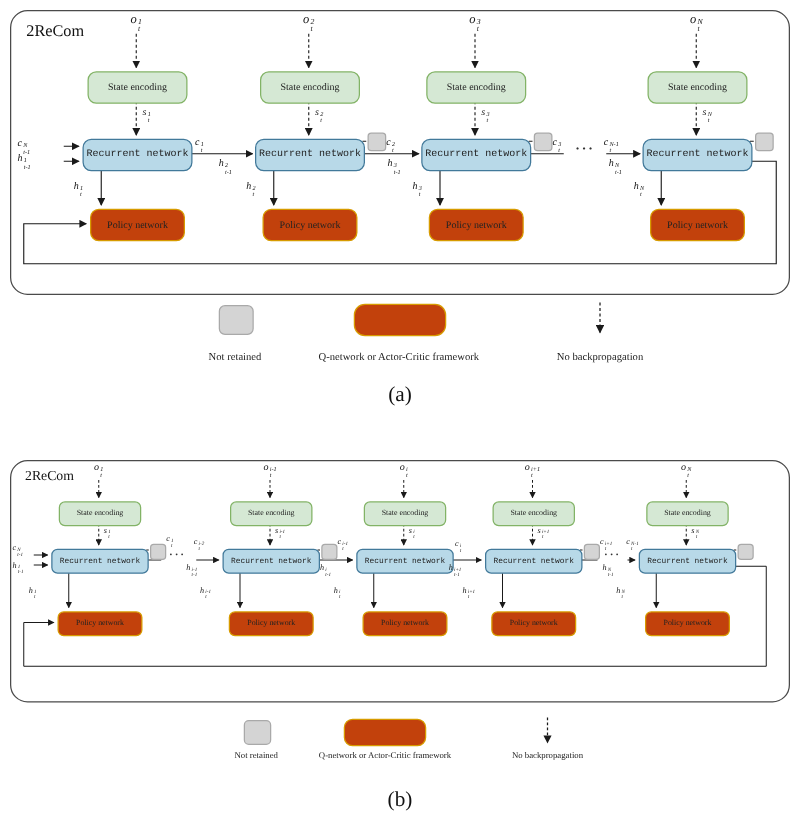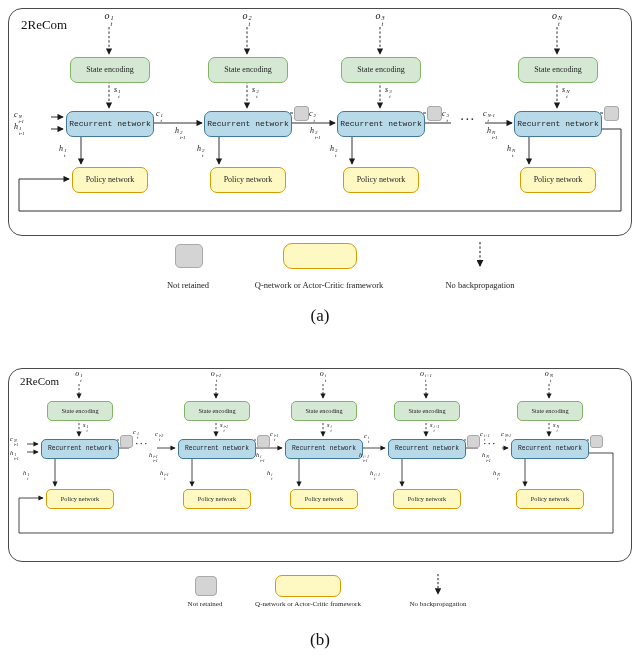--- a/index.html
+++ b/index.html
@@ -5,21 +5,21 @@
   html,body{margin:0;padding:0;background:#fff;}
   body{width:640px;height:663px;position:relative;overflow:hidden;
        font-family:"Liberation Serif",serif;color:#111;}
   .panel{position:absolute;border:1.2px solid #4a4a4a;border-radius:14px;background:#fff;}
   .ptitle{position:absolute;color:#111;text-align:center;}
   svg.wires{position:absolute;left:0;top:0;}
   .box{position:absolute;display:flex;align-items:center;justify-content:center;
        text-align:center;color:#222;line-height:1.05;}
   .enc{background:#d5e8d4;border:1px solid #82b366;}
   .rnn{background:#b8d9e8;border:1px solid #42799a;font-family:Liberation Mono, monospace;}
-  .polb{background:#fef9c3;border:1px solid #d79b00;}
+  .polb{background:#c2410c;border:1px solid #d79b00;}
   .sq{position:absolute;background:#d4d4d4;border:1px solid #a9a9a9;border-radius:3px;}
   .pA .box{font-size:8px;border-radius:7px;}
   .pB .box{font-size:6.3px;border-radius:5px;}
   .m{position:absolute;font-style:italic;white-space:nowrap;color:#111;}
   .m .ss{display:inline-flex;flex-direction:column;align-items:flex-start;
          font-size:62%;line-height:1;transform:translateY(0.18em);margin-left:1px;}
   .pA .m{font-size:8px;}
   .pB .m{font-size:6.5px;}
   .pA .m.big{font-size:10px;}
   .pB .m.big{font-size:8px;}

